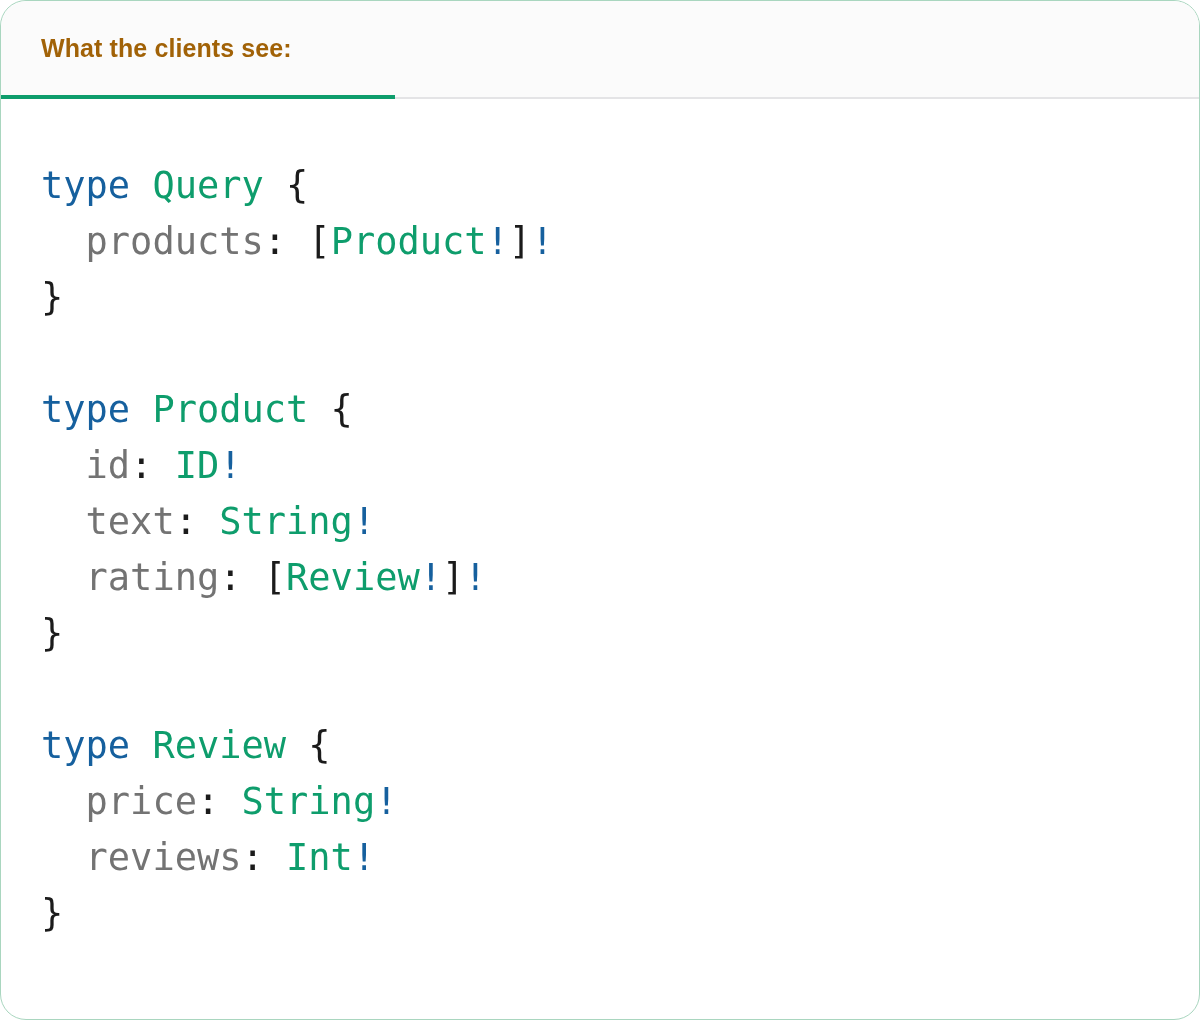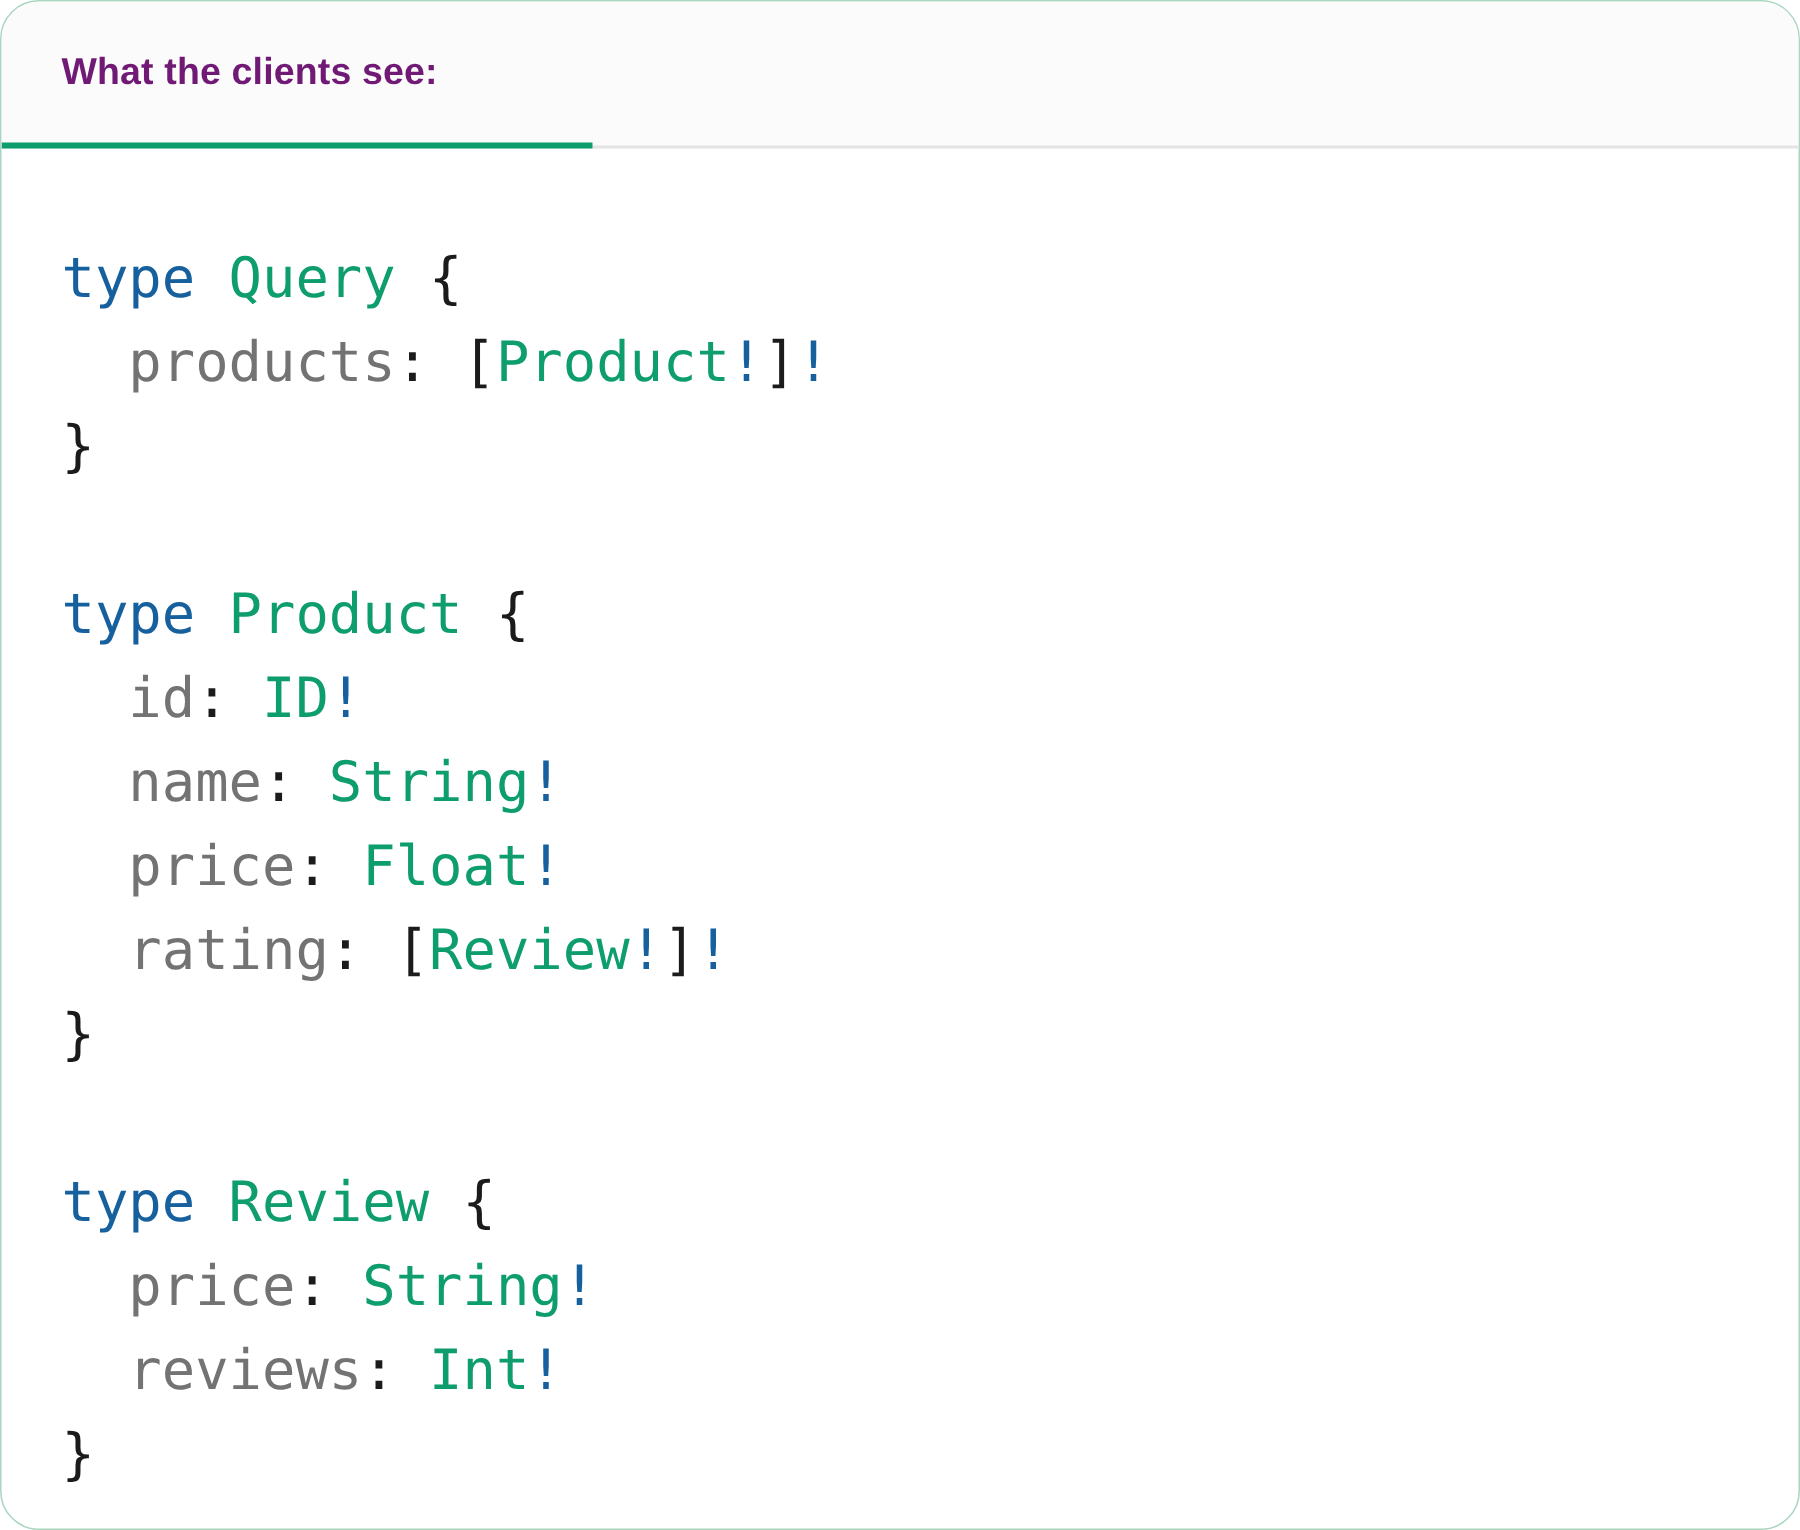--- a/index.html
+++ b/index.html
@@ -39,21 +39,21 @@
     border-top-left-radius: 26px;
     border-top-right-radius: 26px;
   }
   .tab-title {
     position: absolute;
     left: 40px;
     top: 33px;
     font-size: 25px;
     font-weight: 600;
     letter-spacing: 0.1px;
-    color: #701a75;
+    color: #a16207;
     white-space: nowrap;
   }
   
   .tab-rule {
     position: absolute;
     left: 0;
     top: 96px;
     width: 1200px;
     height: 2px;
     background: #e4e4e6;
@@ -106,22 +106,21 @@
     <div class="tab-rule"></div>
     <div class="tab-underline"></div>
   </div>
 
   <pre class="code" id="code-block"><span class="ln"><span class="tok-kw">type</span><span class="tok-punc"> </span><span class="tok-type">Query</span><span class="tok-punc"> </span><span class="tok-punc">{</span>
 </span><span class="ln"><span class="tok-punc">  </span><span class="tok-name">products</span><span class="tok-punc">: </span><span class="tok-punc">[</span><span class="tok-type">Product</span><span class="tok-bang">!</span><span class="tok-punc">]</span><span class="tok-bang">!</span>
 </span><span class="ln"><span class="tok-punc">}</span>
 </span><span class="ln blank">
 </span><span class="ln"><span class="tok-kw">type</span><span class="tok-punc"> </span><span class="tok-type">Product</span><span class="tok-punc"> </span><span class="tok-punc">{</span>
 </span><span class="ln"><span class="tok-punc">  </span><span class="tok-name">id</span><span class="tok-punc">: </span><span class="tok-type">ID</span><span class="tok-bang">!</span>
-</span><span class="ln"><span class="tok-punc">  </span><span class="tok-name">name</span><span class="tok-punc">: </span><span class="tok-type">String</span><span class="tok-bang">!</span>
-</span><span class="ln"><span class="tok-punc">  </span><span class="tok-name">price</span><span class="tok-punc">: </span><span class="tok-type">Float</span><span class="tok-bang">!</span>
+</span><span class="ln"><span class="tok-punc">  </span><span class="tok-name">text</span><span class="tok-punc">: </span><span class="tok-type">String</span><span class="tok-bang">!</span>
 </span><span class="ln"><span class="tok-punc">  </span><span class="tok-name">rating</span><span class="tok-punc">: </span><span class="tok-punc">[</span><span class="tok-type">Review</span><span class="tok-bang">!</span><span class="tok-punc">]</span><span class="tok-bang">!</span>
 </span><span class="ln"><span class="tok-punc">}</span>
 </span><span class="ln blank">
 </span><span class="ln"><span class="tok-kw">type</span><span class="tok-punc"> </span><span class="tok-type">Review</span><span class="tok-punc"> </span><span class="tok-punc">{</span>
 </span><span class="ln"><span class="tok-punc">  </span><span class="tok-name">price</span><span class="tok-punc">: </span><span class="tok-type">String</span><span class="tok-bang">!</span>
 </span><span class="ln"><span class="tok-punc">  </span><span class="tok-name">reviews</span><span class="tok-punc">: </span><span class="tok-type">Int</span><span class="tok-bang">!</span>
 </span><span class="ln"><span class="tok-punc">}</span>
 </span></pre>
 
 </div>

